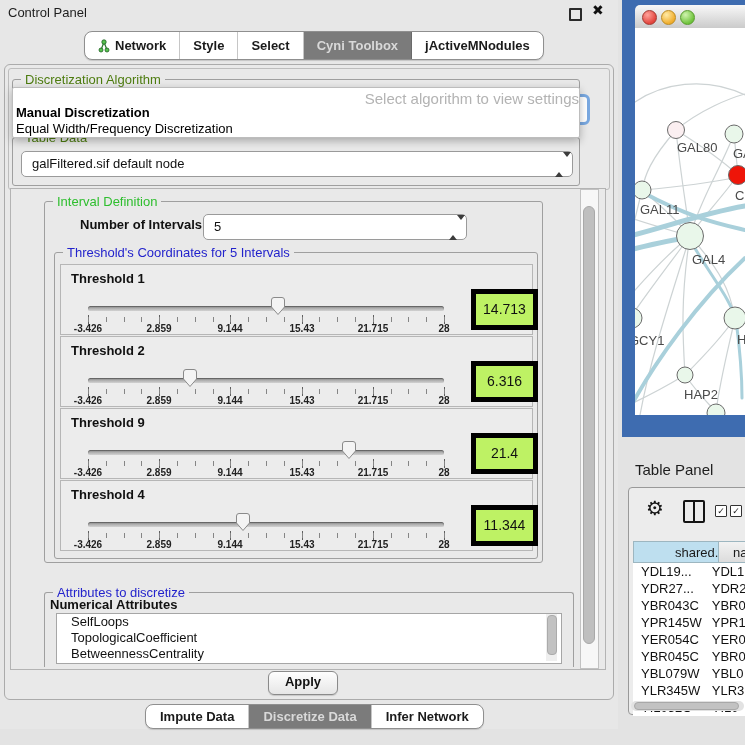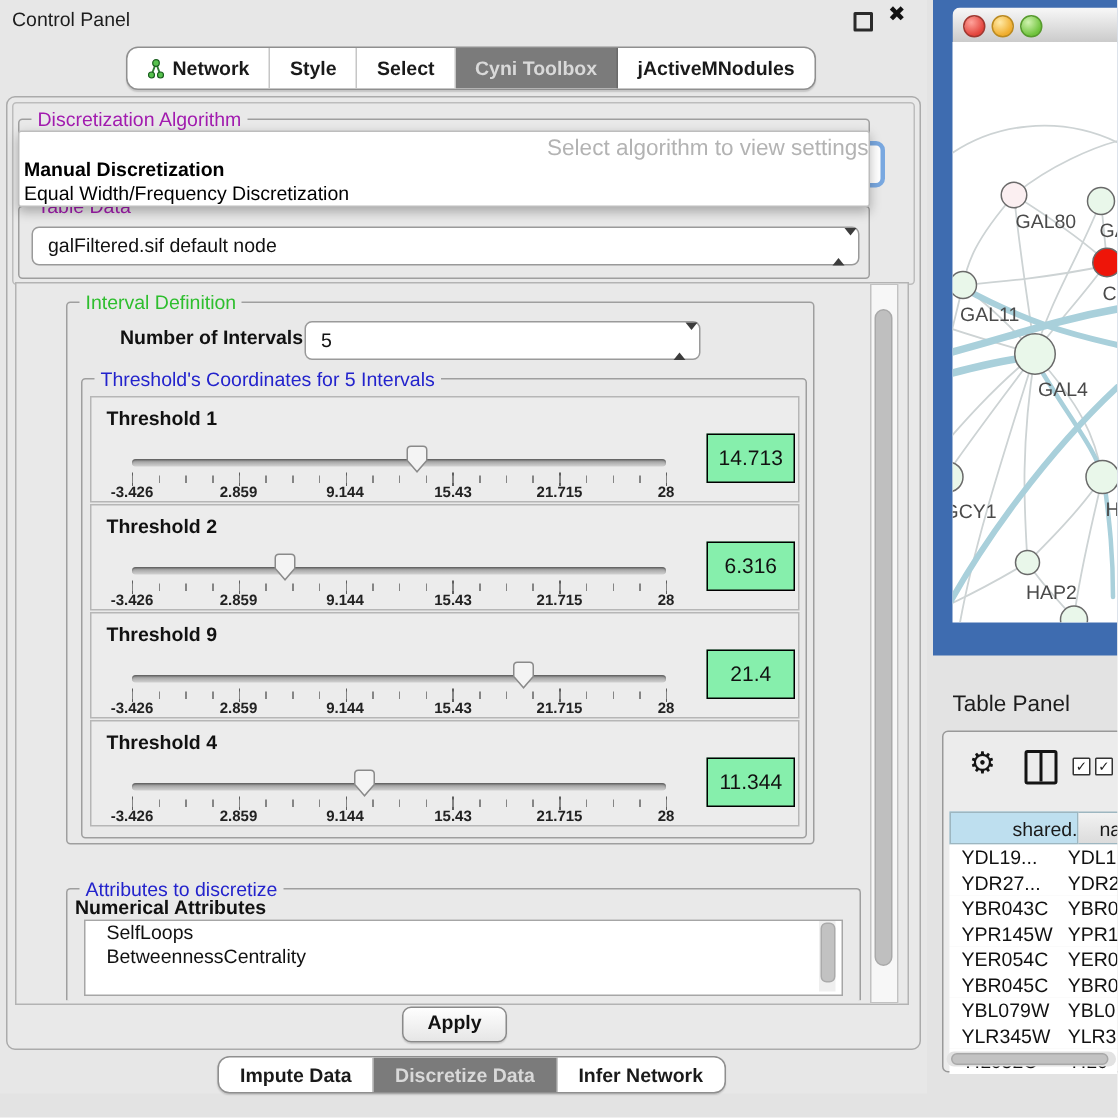--- a/index.html
+++ b/index.html
@@ -15,21 +15,21 @@
   .tabbar{position:absolute;left:84px;top:31px;height:27px;display:flex;border:1px solid #8f8f8f;border-radius:8px;background:#fff;overflow:hidden;box-shadow:0 1px 1px rgba(0,0,0,.15);}
   .tab{padding:0 13px;line-height:27px;font-weight:bold;font-size:13px;color:#1a1a1a;border-right:1px solid #c6c6c6;display:flex;align-items:center;gap:5px;white-space:nowrap;}
   .tab:last-child{border-right:none;}
   .tab.selected{background:#7b7b7b;color:#d9d9d9;border-right:1px solid #6a6a6a;}
 
   .outer-panel{position:absolute;left:4px;top:64px;width:608px;height:634px;background:#e9e9e9;border:1px solid #ababab;border-radius:6px;}
   .top-section{position:absolute;left:8px;top:68px;width:600px;height:120px;background:#e9e9e9;border:1px solid #bdbdbd;border-radius:3px;}
 
   .tgroup{position:absolute;border:1px solid #9f9f9f;border-radius:3px;}
   .gtitle{position:absolute;top:-8px;left:8px;background:#e9e9e9;padding:0 4px;font-size:13px;white-space:nowrap;}
-  .gtitle.black{color:#a21caf;}
+  .gtitle.black{color:#4d7c0f;}
   .gtitle.green{color:#2ebe2e;}
   .gtitle.blue{color:#2323cc;}
 
   .combo{position:absolute;background:#fff;border:1px solid #9a9a9a;border-radius:5px;font-size:13px;color:#111;box-shadow:inset 0 1px 0 #fff;}
   .combo .ctext{position:absolute;left:10px;top:0;line-height:24px;white-space:nowrap;}
   .spin{position:absolute;right:8px;top:50%;margin-top:-7px;width:9px;height:14px;}
   .arr-up{width:0;height:0;border-left:4px solid transparent;border-right:4px solid transparent;border-bottom:5px solid #3c3c3c;margin-bottom:3px;}
   .arr-dn{width:0;height:0;border-left:4px solid transparent;border-right:4px solid transparent;border-top:5px solid #3c3c3c;}
 
   .combo-focus-fragment{position:absolute;left:552px;top:94px;width:32px;height:25px;background:#fff;border:3px solid #79a8e0;border-radius:6px;}
@@ -46,21 +46,21 @@
   
   .th-box{position:absolute;left:60px;width:471px;height:69px;background:#ececec;border:1px solid #b6b6b6;}
   .th-label{position:absolute;left:10px;top:6px;font-weight:bold;font-size:13px;color:#111;}
   .th-track{position:absolute;left:27px;top:41px;width:356px;height:5px;border-radius:3px;background:linear-gradient(#8f8f8f,#d2d2d2);box-shadow:inset 0 1px 1px rgba(0,0,0,.35);}
   .th-minor{position:absolute;left:27px;top:52px;width:357px;height:5px;background:repeating-linear-gradient(to right,#858585 0 1px,transparent 1px 17.8px);}
   .th-major{position:absolute;left:27px;top:50px;width:357px;height:9px;background:repeating-linear-gradient(to right,#5f5f5f 0 1px,transparent 1px 71.2px);}
   .tk{position:absolute;top:58px;width:50px;text-align:center;font-size:10px;font-weight:bold;color:#222;}
   .tk0{left:2px}.tk1{left:73px}.tk2{left:144px}.tk3{left:216px}.tk4{left:287px}.tk5{left:358px}
   .th-thumb{position:absolute;top:31px;width:16px;height:20px;}
   .t1 .th-thumb{left:209px}.t2 .th-thumb{left:121px}.t3 .th-thumb{left:280px}.t4 .th-thumb{left:174px}
-  .th-value{position:absolute;left:410px;top:24px;width:57px;height:31px;background:#86efac;border:1px solid #000000;font-size:14px;text-align:center;line-height:31px;color:#111;}
+  .th-value{position:absolute;left:410px;top:24px;width:57px;height:31px;background:#bef264;border:5px solid #000000;font-size:14px;text-align:center;line-height:31px;color:#111;}
 
   .num-label{position:absolute;left:80px;top:217px;font-size:13px;font-weight:bold;color:#111;}
   .attr-label{position:absolute;left:50px;top:597px;font-size:13px;font-weight:bold;color:#111;}
   .attr-list{position:absolute;left:56px;top:613px;width:504px;height:49px;background:#fff;border:1px solid #a6a6a6;overflow:hidden;}
   .attr-item{padding-left:14px;font-size:13px;line-height:16px;color:#111;white-space:nowrap;}
   .list-vscroll{position:absolute;left:546px;top:614px;width:11px;height:47px;background:#efefef;}
   .list-vscroll .vthumb{position:absolute;left:1px;top:1px;width:8px;height:38px;background:#c2c2c2;border-radius:4px;border:1px solid #ababab;}
 
   .apply-btn{position:absolute;left:268px;top:671px;width:68px;height:22px;border:1px solid #8a8a8a;border-radius:6px;background:linear-gradient(#fefefe,#e6e6e6);font-weight:bold;font-size:13px;color:#111;text-align:center;line-height:20px;box-shadow:0 1px 1px rgba(0,0,0,.15);}
 
@@ -249,20 +249,21 @@
       </div>
       <div class="th-value">11.344</div>
     </div>
 
     <div class="tgroup" style="left:44px;top:592px;width:528px;height:74px;border-bottom:none;border-bottom-left-radius:0;border-bottom-right-radius:0;">
       <span class="gtitle blue">Attributes to discretize</span>
     </div>
     <div class="attr-label">Numerical Attributes</div>
     <div class="attr-list">
       <div class="attr-item">SelfLoops</div>
+      <div class="attr-item">TopologicalCoefficient</div>
       <div class="attr-item">BetweennessCentrality</div>
     </div>
     <div class="list-vscroll">
       <div class="vthumb"></div>
     </div>
 
     <div class="apply-btn">Apply</div>
 
     <div class="bottom-tabbar">
       <div class="btab">Impute Data</div>

